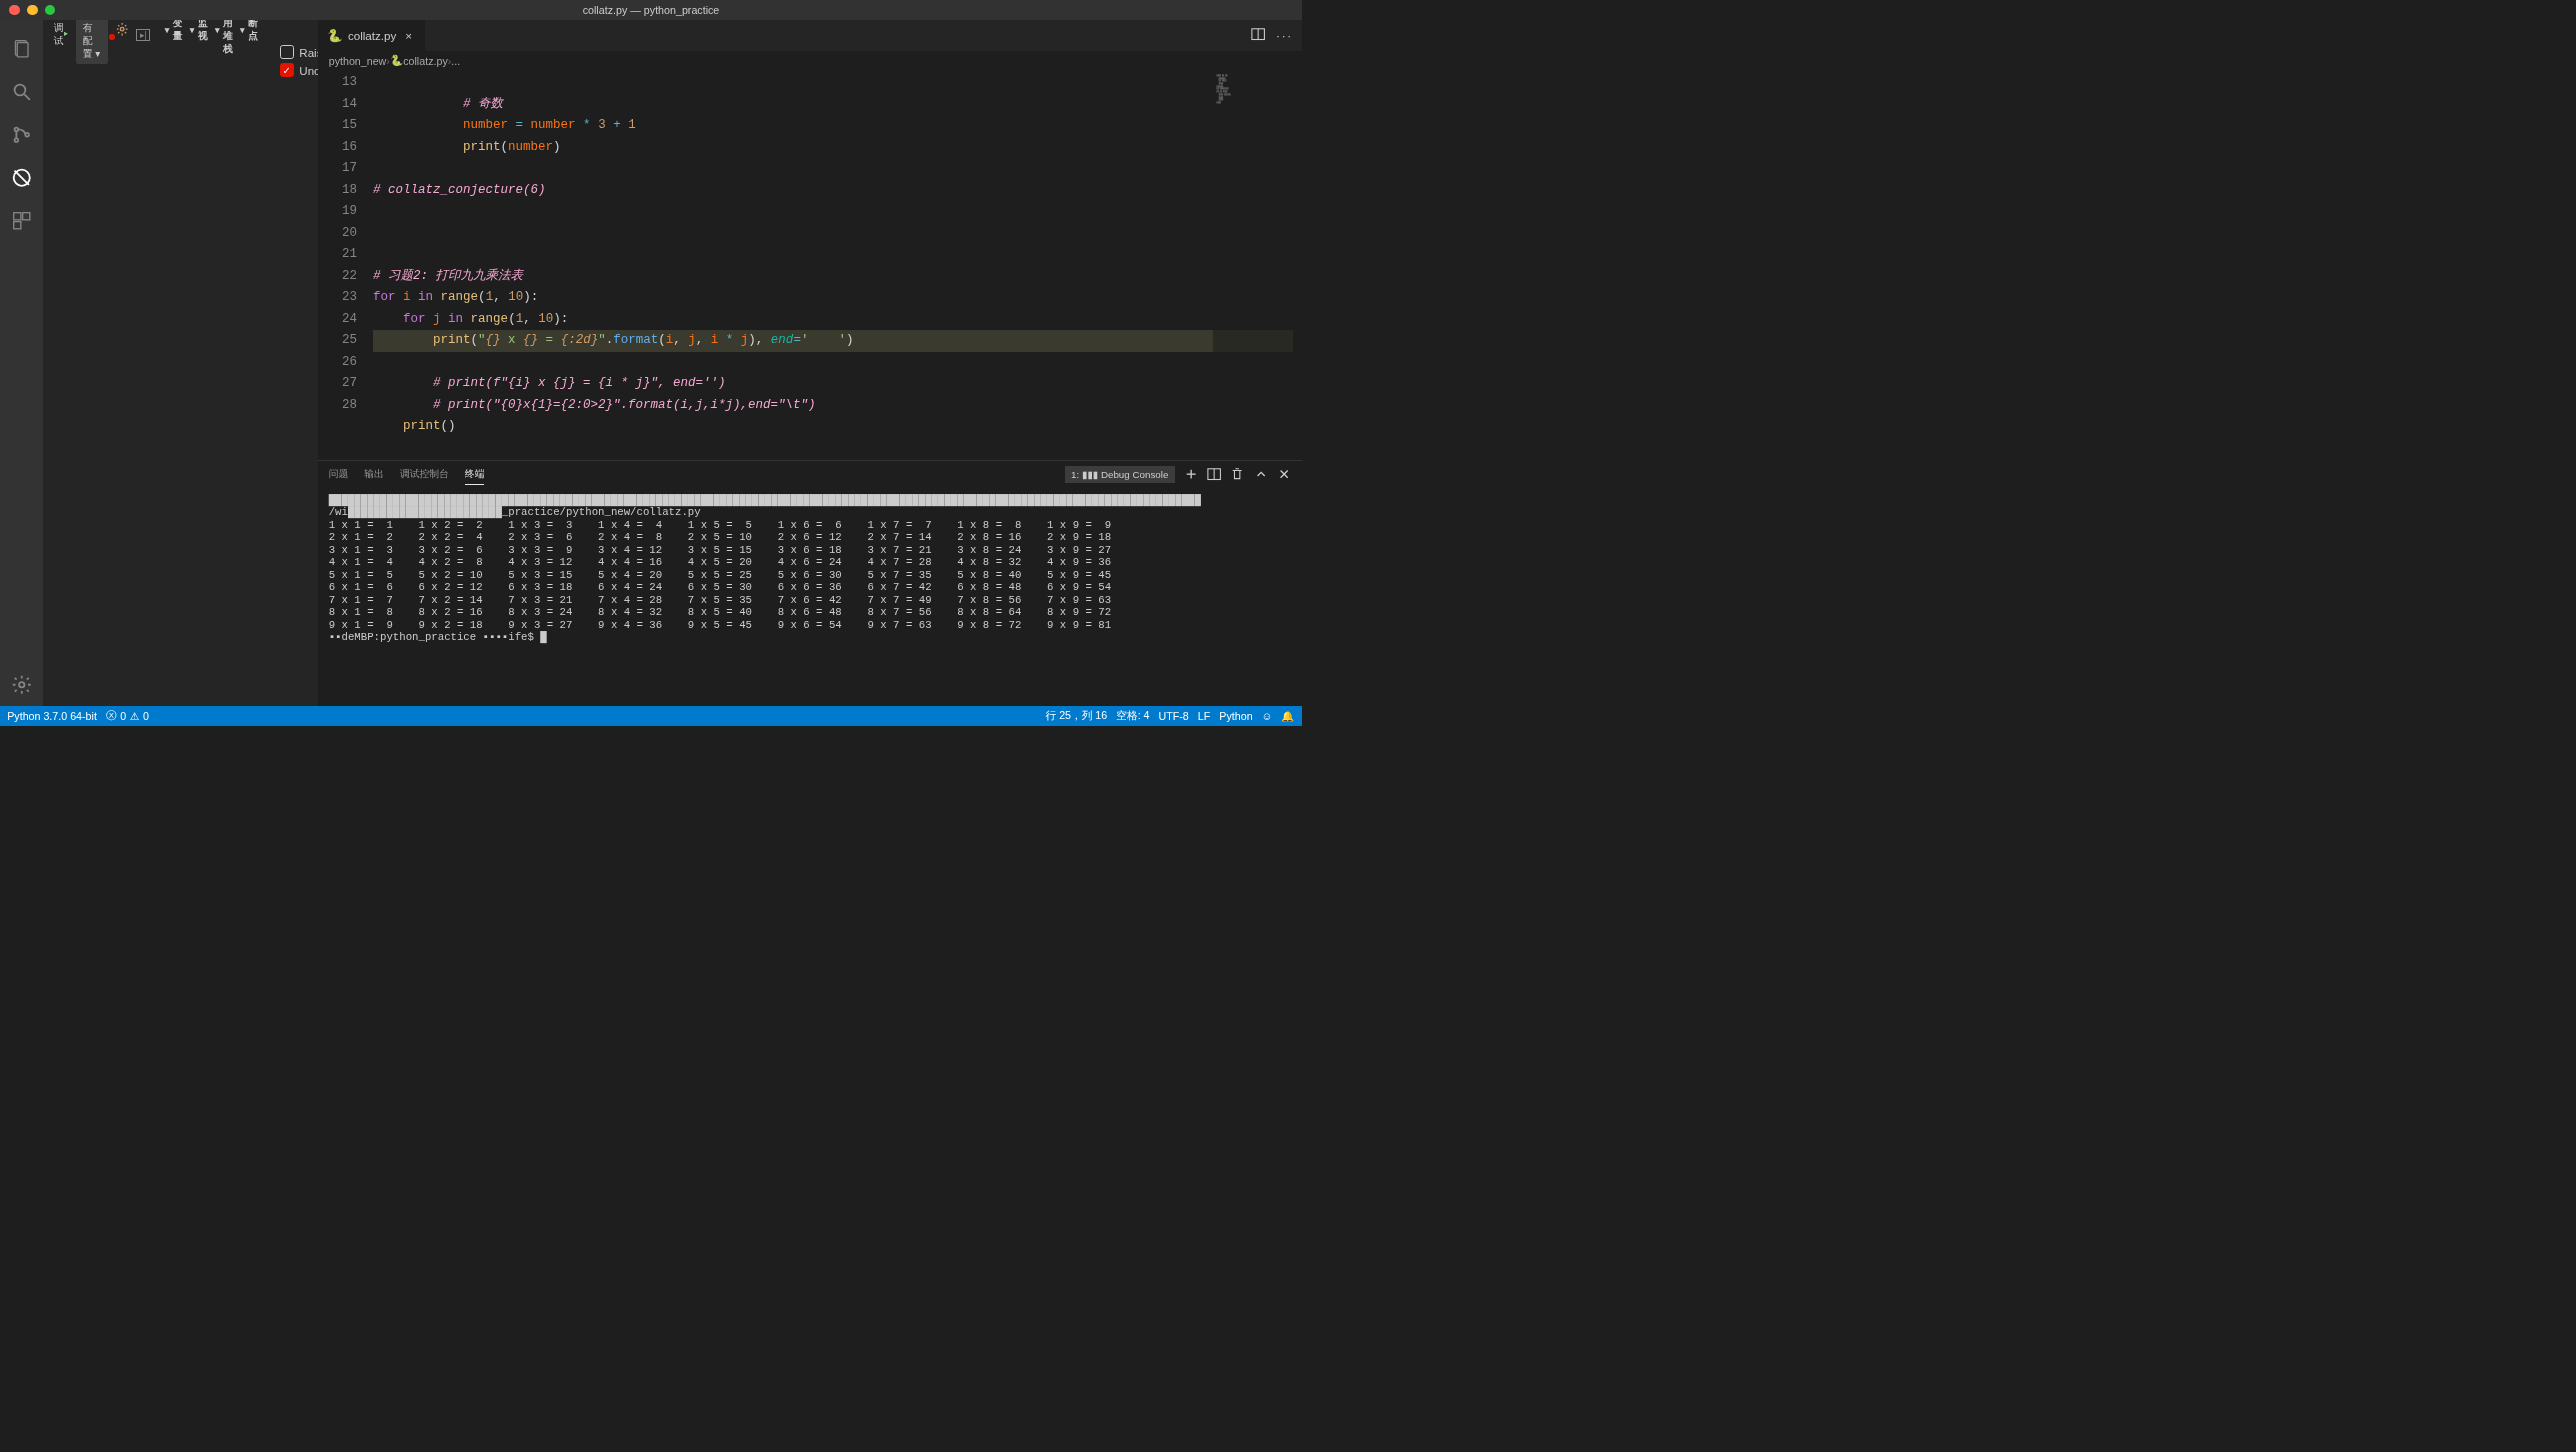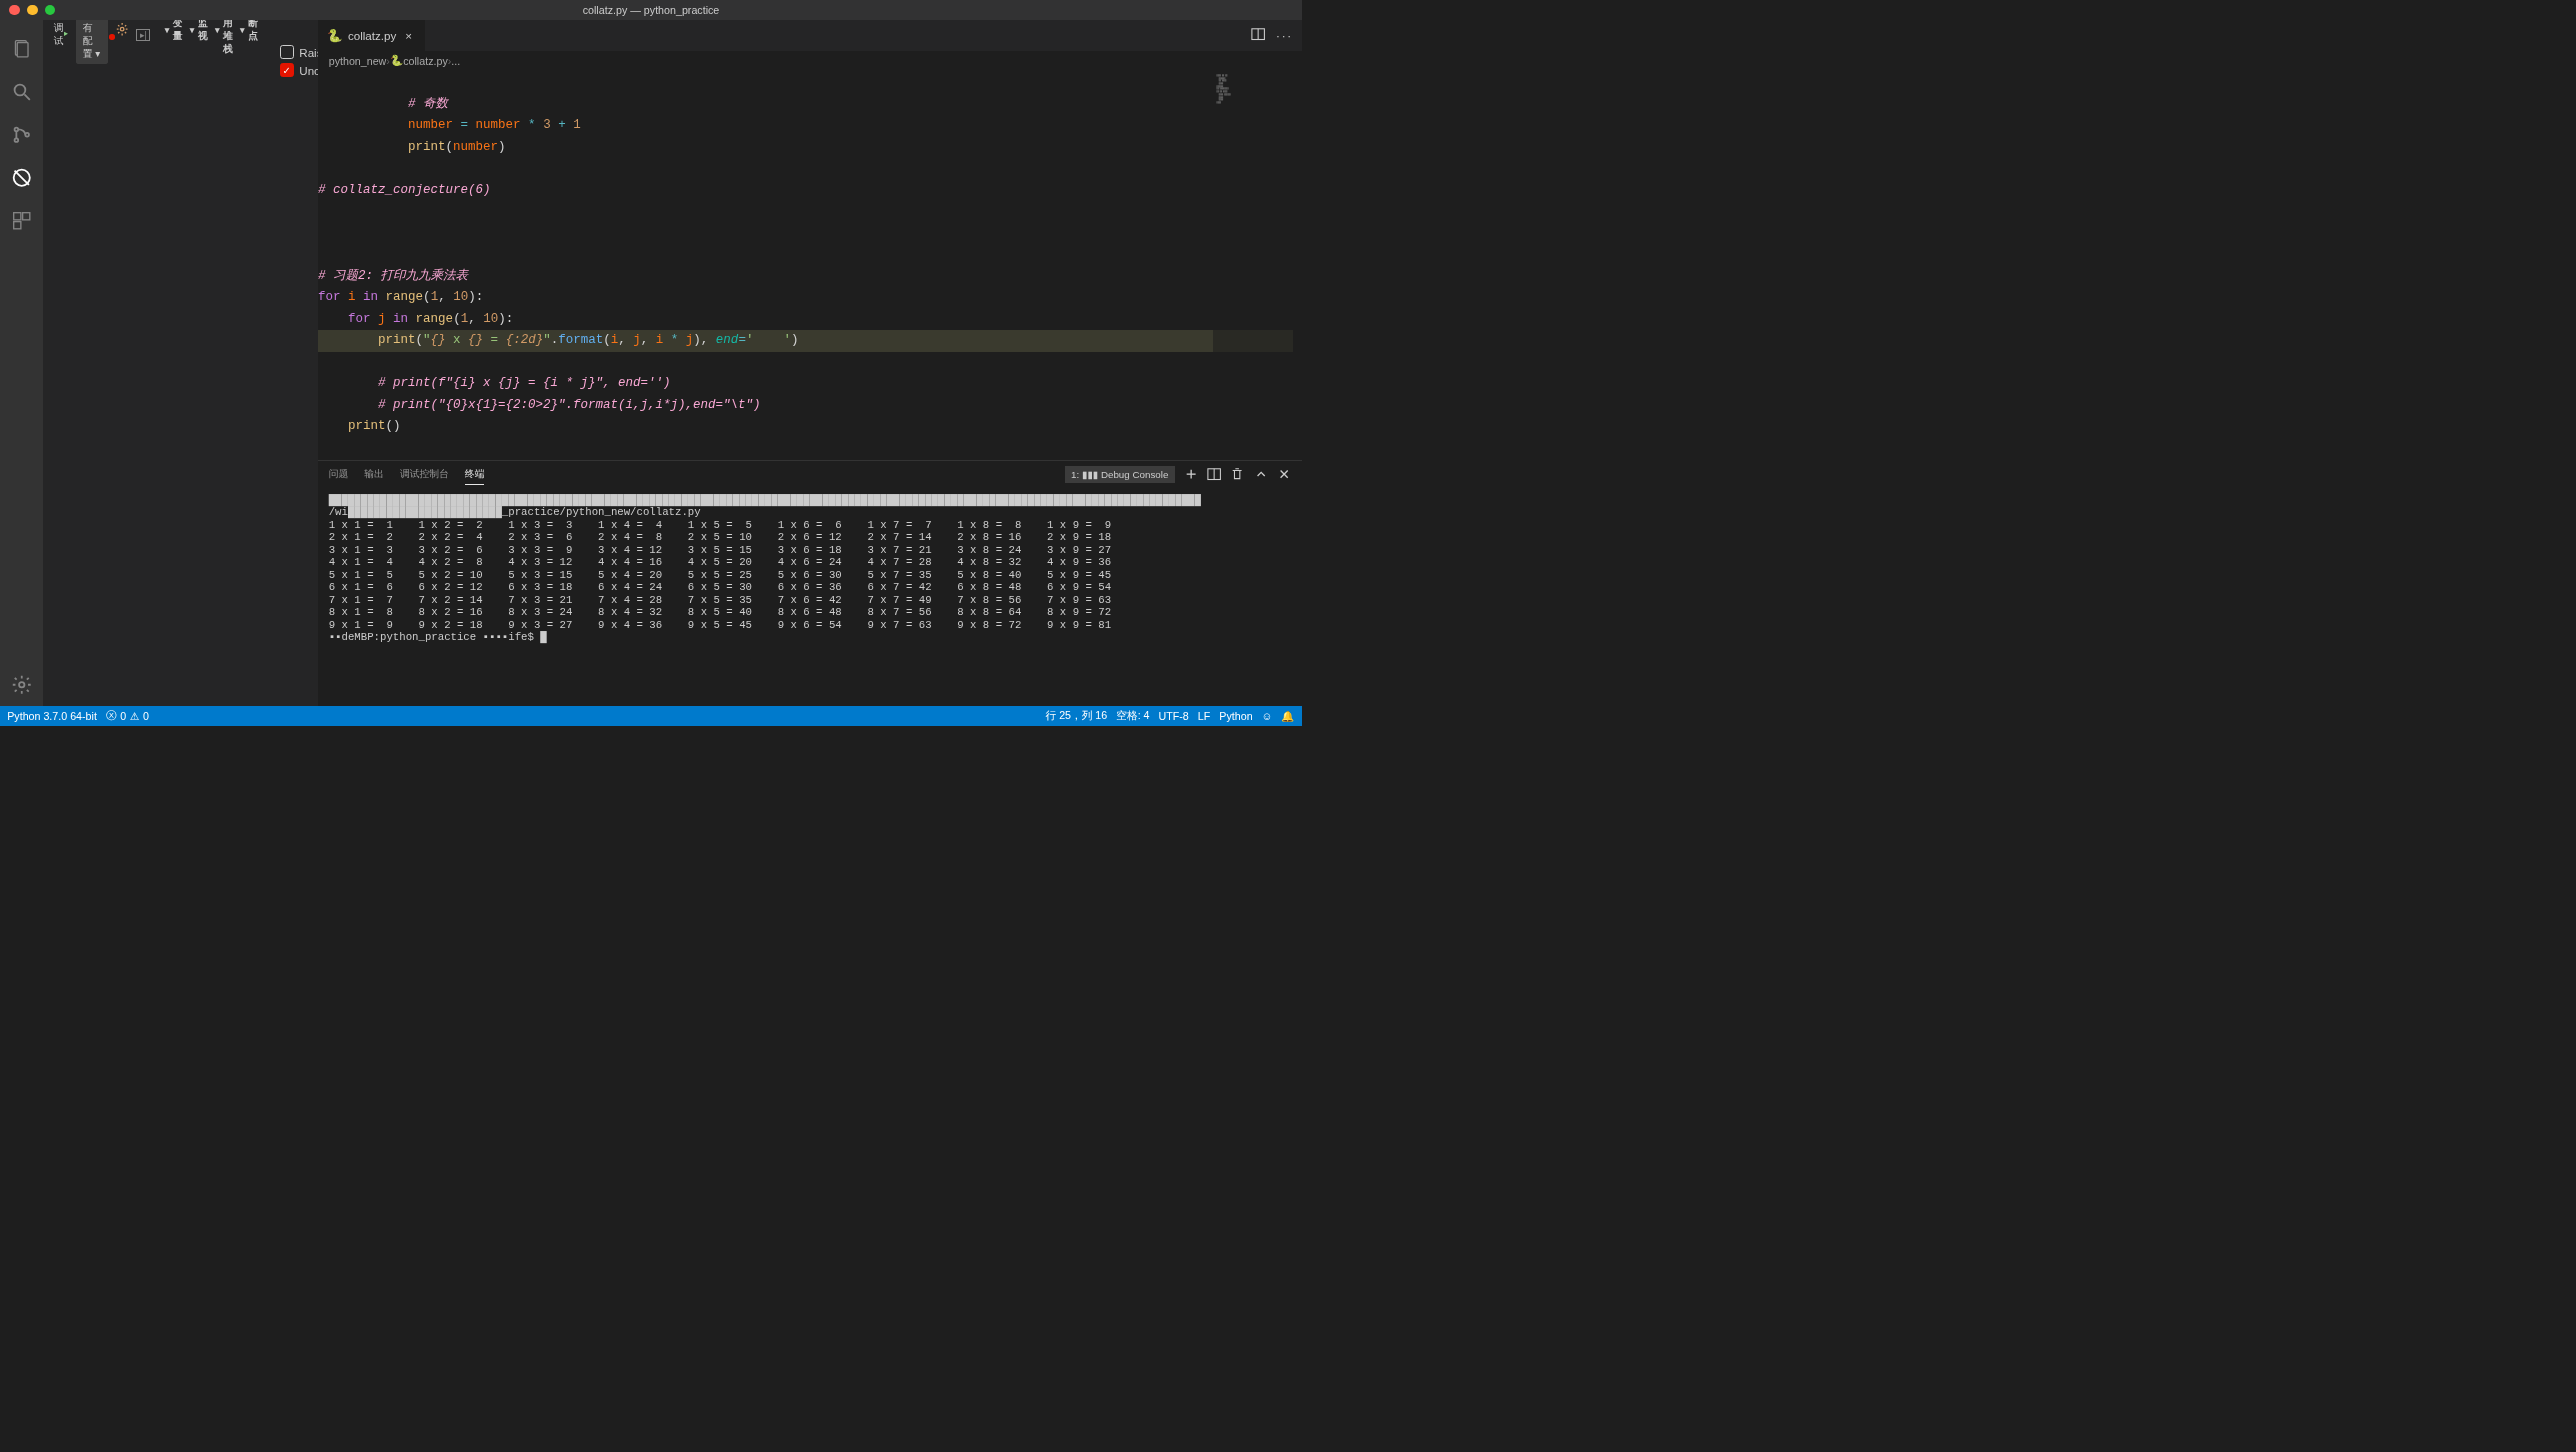--- a/index.html
+++ b/index.html
@@ -394,20 +394,38 @@
     <div class="breadcrumb">
       <span>python_new</span>
       <span class="sep">›</span>
       <span class="tab-icon" style="font-size:10.7px">🐍</span>
       <span>collatz.py</span>
       <span class="sep">›</span>
       <span>...</span>
     </div>
 
     <div class="editor-body">
+      <div class="gutter" id="gutter">
+          <div>13</div>
+          <div>14</div>
+          <div>15</div>
+          <div>16</div>
+          <div>17</div>
+          <div>18</div>
+          <div>19</div>
+          <div>20</div>
+          <div>21</div>
+          <div>22</div>
+          <div>23</div>
+          <div>24</div>
+          <div>25</div>
+          <div>26</div>
+          <div>27</div>
+          <div>28</div>
+        </div>
       <div class="code" id="code"><span class="line">            </span>
 <span class="line">            <span class="tok-comment"># 奇数</span></span>
 <span class="line">            <span class="tok-var">number</span> <span class="tok-op">=</span> <span class="tok-var">number</span> <span class="tok-op">*</span> <span class="tok-num">3</span> <span class="tok-op">+</span> <span class="tok-num">1</span></span>
 <span class="line">            <span class="tok-builtin">print</span>(<span class="tok-var">number</span>)</span>
 <span class="line"> </span>
 <span class="line"><span class="tok-comment"># collatz_conjecture(6)</span></span>
 <span class="line"> </span>
 <span class="line"> </span>
 <span class="line"> </span>
 <span class="line"><span class="tok-comment"># 习题2: 打印九九乘法表</span></span>

